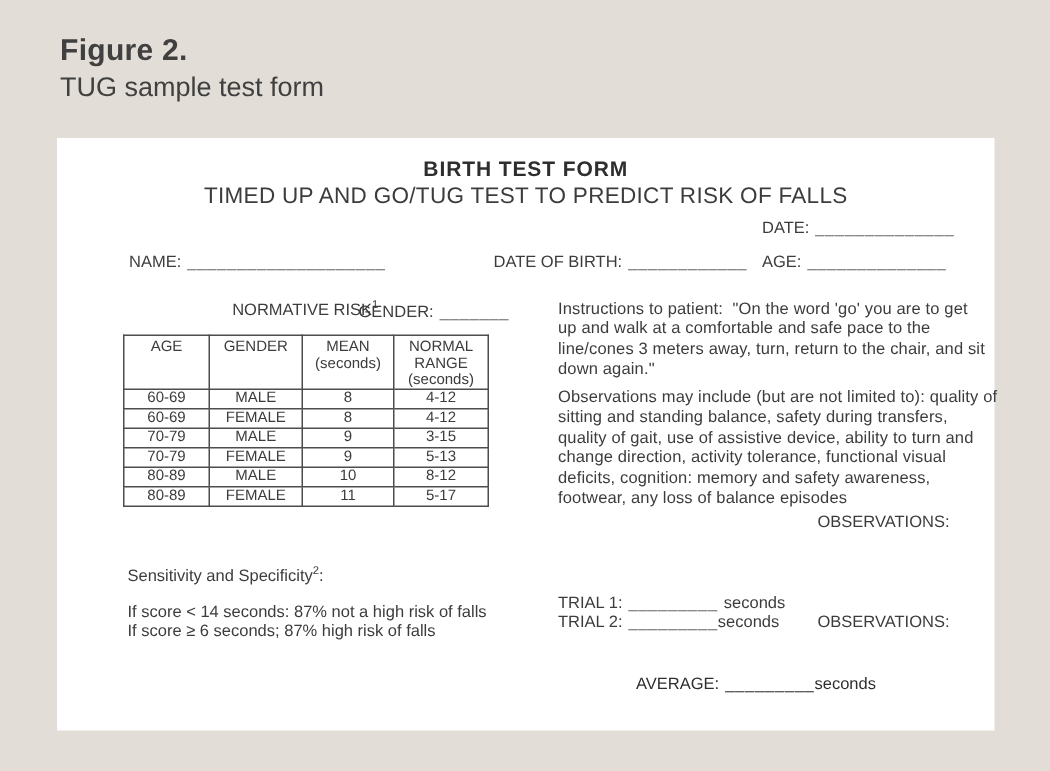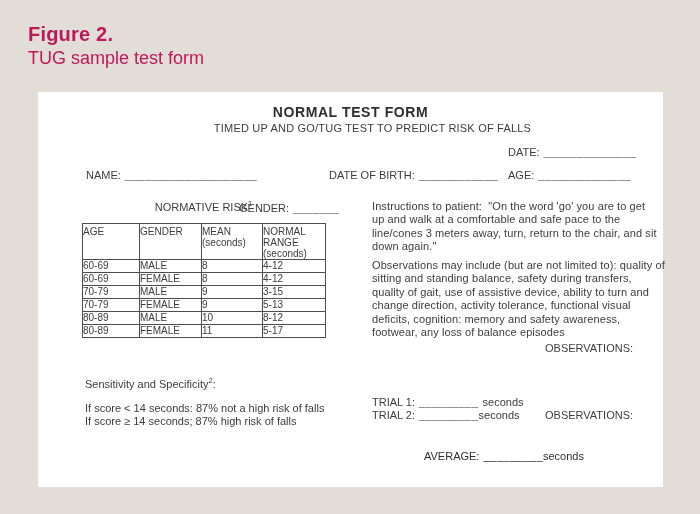--- a/index.html
+++ b/index.html
@@ -5,53 +5,53 @@
   html, body { margin: 0; padding: 0; }
   body {
     width: 700px; height: 514px;
     background: #e2ded7;
     font-family: "Liberation Sans", sans-serif;
     overflow: hidden;
   }
   .page { position: relative; width: 700px; height: 514px; }
 
   
-  .fig-header { position: absolute; left: 28px; top: 22px; color: #be185d; }
+  .fig-header { position: absolute; left: 40px; top: 22px; color: #404040; }
   .fig-label { font-size: 20px; font-weight: 800; line-height: 24px; letter-spacing: 0.2px; }
   .fig-caption { font-size: 18px; font-weight: 500; line-height: 24px; }
 
   
   .panel {
     position: absolute; left: 38px; top: 92px;
     width: 625px; height: 395px;
     background: #ffffff;
     color: #3c3c3c;
     font-size: 11px;
   }
   .panel .abs { position: absolute; white-space: nowrap; }
 
   .form-title {
     left: 0; top: 12px; width: 625px; text-align: center;
     font-size: 14px; font-weight: bold; letter-spacing: 0.6px; color: #2e2e2e;
   }
   .form-subtitle {
     left: 0; top: 30px; width: 625px; text-align: center;
-    font-size: 11px; letter-spacing: 0.2px; padding-left: 22px;
+    font-size: 15px; letter-spacing: 0.2px;
   }
   .fline { margin-left: 4px; color: #6b6b6b; letter-spacing: 0.5px; }
   .units { margin-left: 4px; }
   .units.tight { margin-left: 0; }
 
   .norm-heading { left: 44px; top: 109px; width: 243px; text-align: center; font-size: 11px; }
   sup { font-size: 7.5px; vertical-align: super; line-height: 0; }
 
   .norm-table { left: 44px; top: 131px; }
   table { border-collapse: collapse; table-layout: fixed; width: 243px; }
   th, td {
-    border: 1px solid #4d4d4d; text-align: left; padding: 0;
+    border: 1px solid #4d4d4d; text-align: center; padding: 0;
     font-size: 10px; color: #3c3c3c; overflow: hidden;
   }
   th { font-weight: normal; vertical-align: top; padding-top: 2px; height: 33px; line-height: 11px; }
   td { height: 12px; line-height: 12px; }
   col.c1 { width: 57px; } col.c2 { width: 62px; } col.c3 { width: 61px; } col.c4 { width: 63px; }
 
   .paragraph {
     position: absolute; white-space: normal;
     font-size: 11px; line-height: 13.4px; letter-spacing: 0.1px;
   }
@@ -75,21 +75,21 @@
 
 <div class="page">
 
   <div class="fig-header">
     <div class="fig-label">Figure 2.</div>
     <div class="fig-caption">TUG sample test form</div>
   </div>
 
   <div class="panel">
 
-    <div class="abs form-title">NORMAL TEST FORM</div>
+    <div class="abs form-title">BIRTH TEST FORM</div>
     <div class="abs form-subtitle">TIMED UP AND GO/TUG TEST TO PREDICT RISK OF FALLS</div>
 
     <div class="abs" style="left:470px; top:54px;"><span>DATE:</span><span class="fline">______________</span></div>
 
     <div class="abs" style="left:48px; top:77px;"><span>NAME:</span><span class="fline">____________________</span></div>
     <div class="abs" style="left:201px; top:65px;margin-top:45px;"><span>GENDER:</span><span class="fline">_______</span></div>
     <div class="abs" style="left:470px; top:77px;"><span>AGE:</span><span class="fline">______________</span></div>
     <div class="abs" style="left:291px; top:77px;"><span>DATE OF BIRTH:</span><span class="fline">____________</span></div>
 
     <div class="abs norm-heading"><span>NORMATIVE RISK</span><sup>1</sup></div>
@@ -164,21 +164,21 @@
 
     <div class="paragraph instructions">Instructions to patient:&nbsp; "On the word 'go' you are to get up and walk at a comfortable and safe pace to the line/cones 3 meters away, turn, return to the chair, and sit down again."</div>
 
     <div class="paragraph observations">Observations may include (but are not limited to): quality of sitting and standing balance, safety during transfers, quality of gait, use of assistive device, ability to turn and change direction, activity tolerance, functional visual deficits, cognition: memory and safety awareness, footwear, any loss of balance episodes</div>
 
     <div class="abs trial1"><span>TRIAL 1:</span><span class="fline">_________</span><span class="units">seconds</span></div>
     <div class="abs obs1">OBSERVATIONS:</div>
 
     <div class="abs sens-heading"><span>Sensitivity and Specificity</span><sup>2</sup><span>:</span></div>
     <div class="abs sens-line1">If score &lt; 14 seconds: 87% not a high risk of falls</div>
-    <div class="abs sens-line2">If score ≥ 14 seconds; 87% high risk of falls</div>
+    <div class="abs sens-line2">If score ≥ 6 seconds; 87% high risk of falls</div>
 
     <div class="abs trial2"><span>TRIAL 2:</span><span class="fline">_________</span><span class="units tight">seconds</span></div>
     <div class="abs obs2">OBSERVATIONS:</div>
 
     <div class="abs average"><span>AVERAGE:</span><span class="fline">_________</span><span class="units tight">seconds</span></div>
 
   </div>
 </div>
 
 </body></html>

